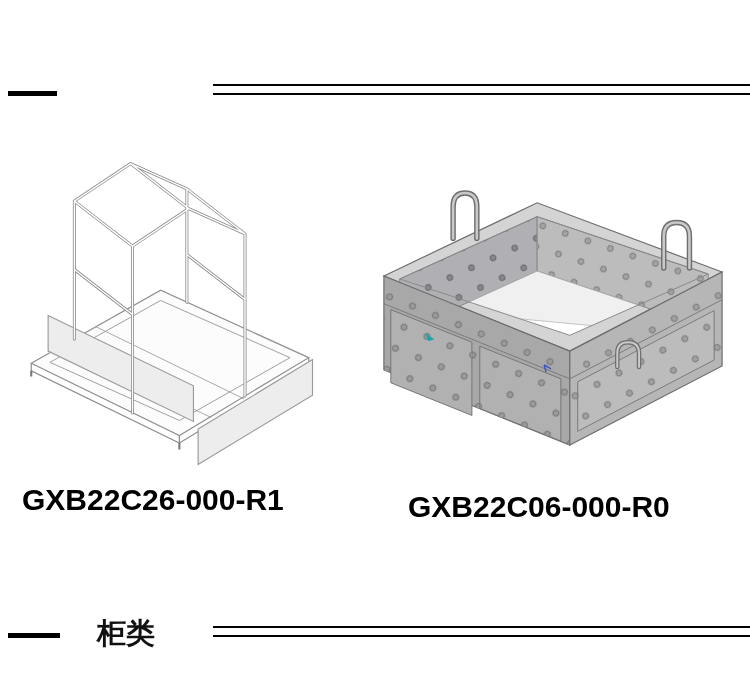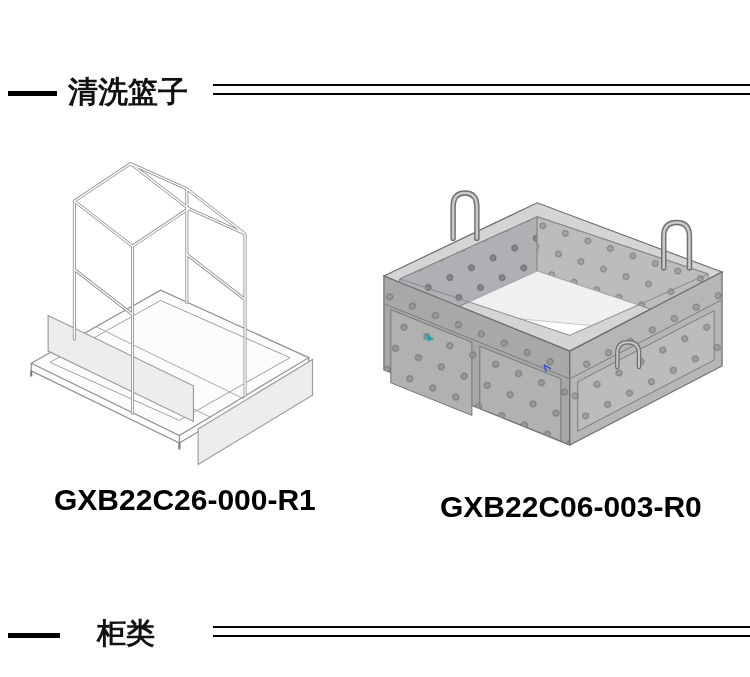--- a/index.html
+++ b/index.html
@@ -35,32 +35,30 @@
   .figure{position:absolute;}
   .fig-left{left:20px;top:112px;width:300px;height:361px;}
   .fig-right{left:374px;top:185px;width:356px;height:267px;}
   .caption{
     position:absolute;
     font-weight:bold;
     font-size:30px;
     color:#000;
     white-space:nowrap;
     font-family:"Liberation Sans","DejaVu Sans",sans-serif;
-    margin-left:32px;
   }
   .cap-left{left:22px;top:483px;}
   .cap-right{left:408px;top:490px;}
 </style>
 </head>
 <body>
 
 <div class="page">
 
   <div class="thick-rule thick-rule-top"></div>
-  <div class="section-title title-top">清洗篮子</div>
   <div class="double-rule double-rule-top"></div>
 
   <svg class="figure fig-left" viewBox="0 0 320 385">
 
     <polygon points="12,268 150,190 308,262 170,345" fill="#fcfcfc" stroke="#8f8f8f" stroke-width="1.3"></polygon>
     <path d="M12,268 L12,276 L170,353 L170,345 M170,353 L308,270 L308,262" fill="none" stroke="#8f8f8f" stroke-width="1.3"></path>
     <polygon points="32,267 150,201 288,262 170,329" fill="none" stroke="#9a9a9a" stroke-width="1"></polygon>
     <path d="M81,229 L239,306 M46,249 L204,326" fill="none" stroke="#a3a3a3" stroke-width="1"></path>
 
     <path d="M12,276 l0,6 M170,353 l0,7 M308,270 l0,6" stroke="#777" stroke-width="2.2" fill="none"></path>
@@ -134,19 +132,19 @@
       <path d="M293,84 L293,52 Q293,38 306,38 Q319,38 319,52 L319,84" stroke="#c9c9c9" stroke-width="2.6"></path>
       <path d="M246,184 L246,170 Q246,159 257,159 Q268,159 268,170 L268,184" stroke="#6f6f6f" stroke-width="4.5"></path>
       <path d="M246,184 L246,170 Q246,159 257,159 Q268,159 268,170 L268,184" stroke="#c9c9c9" stroke-width="2"></path>
     </g>
 
     <path d="M52,150 l9,6 -6,2 z" fill="#18a7ad"></path>
     <path d="M172,182 l7,4 M172,182 l2,7" stroke="#3b52c9" stroke-width="1.5" fill="none"></path>
   </svg>
 
   <div class="caption cap-left">GXB22C26-000-R1</div>
-  <div class="caption cap-right">GXB22C06-003-R0</div>
+  <div class="caption cap-right">GXB22C06-000-R0</div>
 
   <div class="thick-rule thick-rule-bottom"></div>
   <div class="section-title title-bottom">柜类</div>
   <div class="double-rule double-rule-bottom"></div>
 
 </div>
 
 </body></html>

